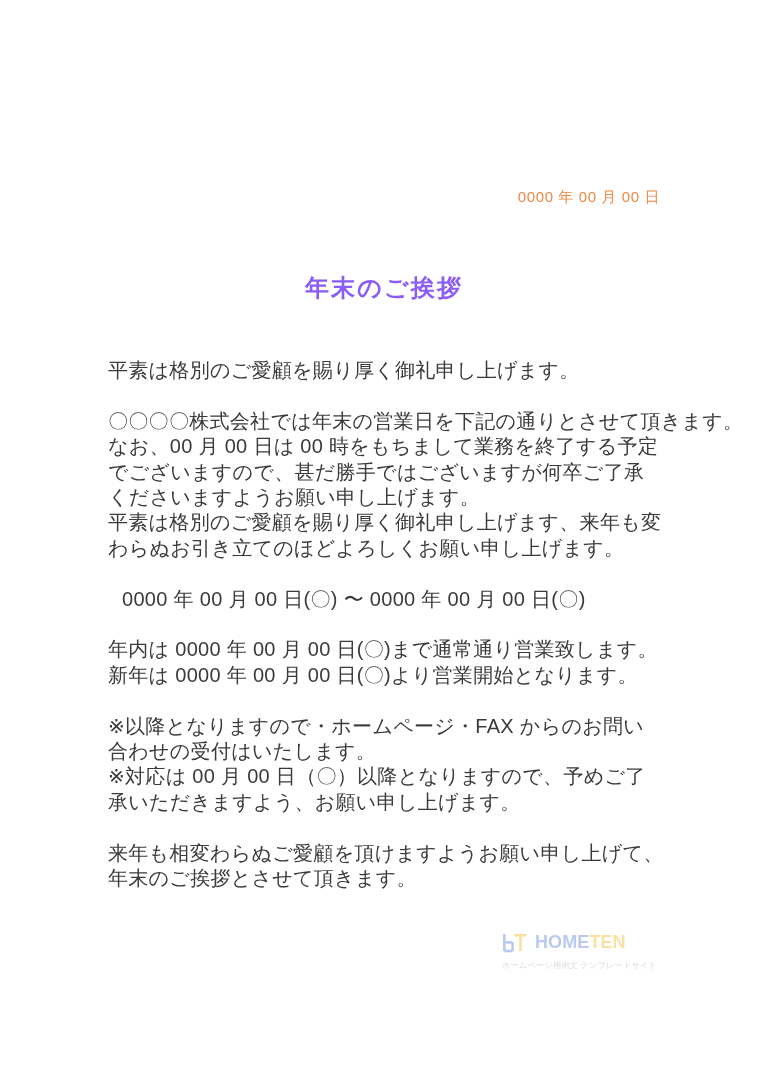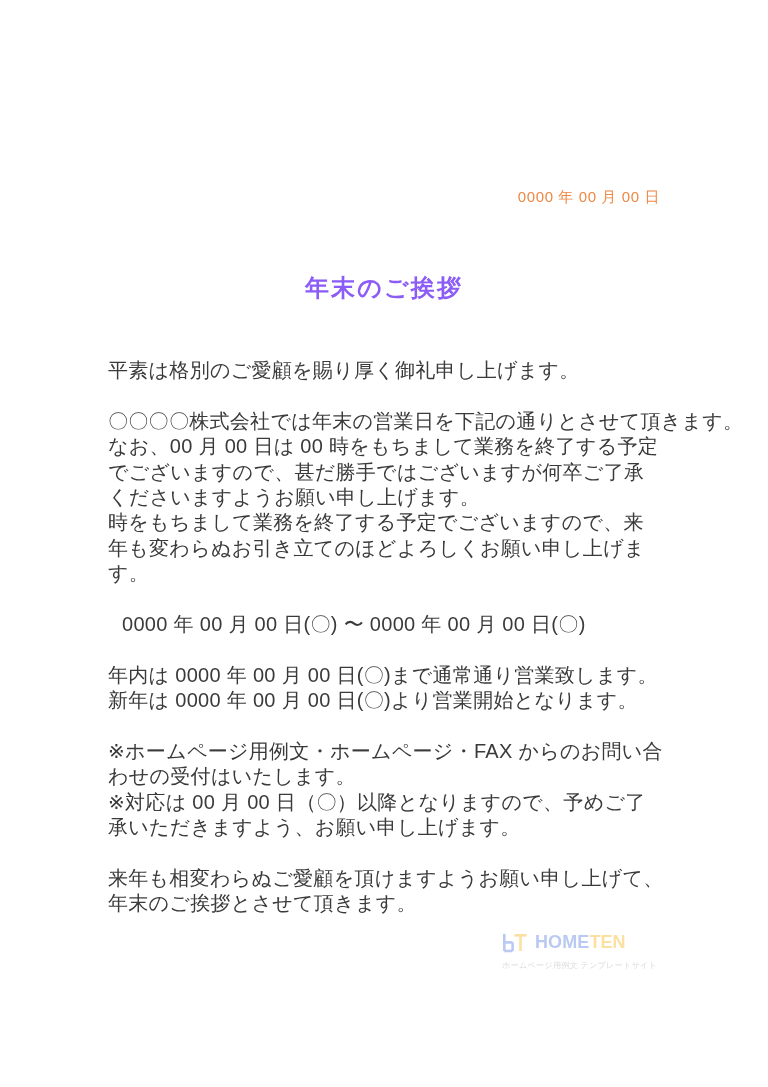--- a/index.html
+++ b/index.html
@@ -127,34 +127,34 @@
 
   <div class="body-area">
 
     <p class="para">
       <span class="line">平素は格別のご愛顧を賜り厚く御礼申し上げます。</span>
     </p>
 
     <p class="para">
       <span class="line">〇〇〇〇株式会社では年末の営業日を下記の通りとさせて頂きます。</span>
       <span class="line wrap">なお、00 月 00 日は 00 時をもちまして業務を終了する予定でございますので、甚だ勝手ではございますが何卒ご了承くださいますようお願い申し上げます。</span>
-      <span class="line wrap">時をもちまして業務を終了する予定でございますので、来年も変わらぬお引き立てのほどよろしくお願い申し上げます。</span>
+      <span class="line wrap">平素は格別のご愛顧を賜り厚く御礼申し上げます、来年も変わらぬお引き立てのほどよろしくお願い申し上げます。</span>
     </p>
 
     <p class="para">
       <span class="line indent">0000 年 00 月 00 日(〇) 〜 0000 年 00 月 00 日(〇)</span>
     </p>
 
     <p class="para">
       <span class="line">年内は 0000 年 00 月 00 日(〇)まで通常通り営業致します。</span>
       <span class="line">新年は 0000 年 00 月 00 日(〇)より営業開始となります。</span>
     </p>
 
     <p class="para">
-      <span class="line wrap">※ホームページ用例文・ホームページ・FAX からのお問い合わせの受付はいたします。</span>
+      <span class="line wrap">※以降となりますので・ホームページ・FAX からのお問い合わせの受付はいたします。</span>
       <span class="line wrap">※対応は 00 月 00 日（〇）以降となりますので、予めご了承いただきますよう、お願い申し上げます。</span>
     </p>
 
     <p class="para">
       <span class="line wrap">来年も相変わらぬご愛顧を頂けますようお願い申し上げて、年末のご挨拶とさせて頂きます。</span>
     </p>
 
   </div>
 
   <div class="logo">

